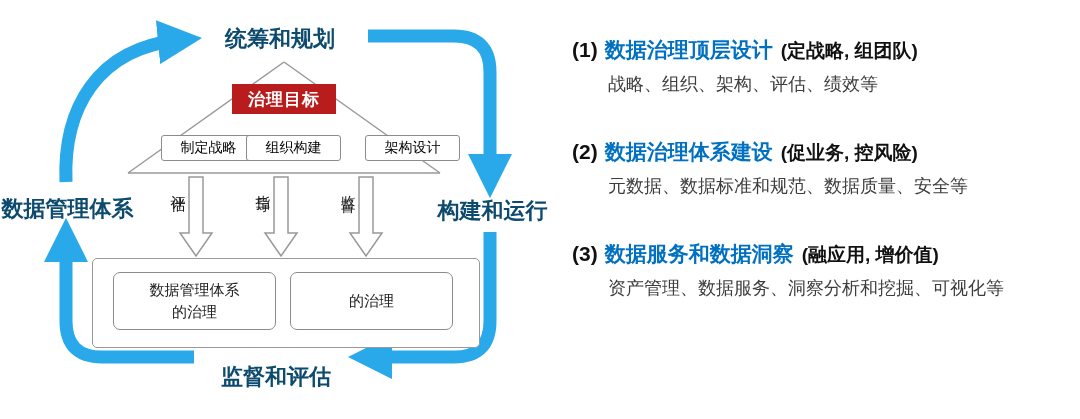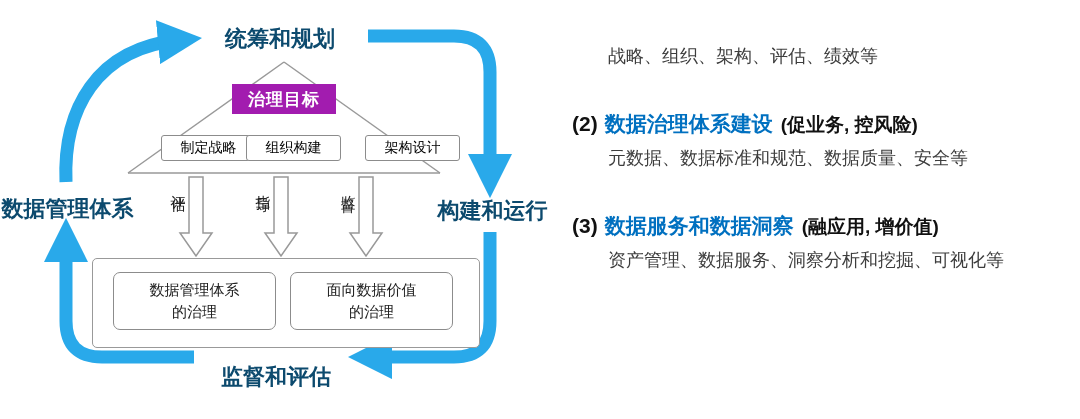--- a/index.html
+++ b/index.html
@@ -31,21 +31,21 @@
   }
   .cycle-top    { left: 180px; top: 24px;  width: 200px; }
   .cycle-right  { left: 420px; top: 196px; width: 145px; }
   .cycle-bottom { left: 196px; top: 362px; width: 160px; }
   .cycle-left   { left: 0px;   top: 194px; width: 135px; }
 
   .goal-box {
     position: absolute;
     left: 232px; top: 84px;
     width: 104px; height: 30px;
-    background: #a21caf;
+    background: #b91c1c;
     color: #ffffff;
     font-size: 17px;
     font-weight: bold;
     display: flex; align-items: center; justify-content: center;
     letter-spacing: 1px;
   }
   .small-box {
     position: absolute;
     top: 135px;
     width: 95px; height: 26px;
@@ -172,29 +172,31 @@
     <div class="v-label v-label-2">指导</div>
     <div class="v-label v-label-3">监督</div>
 
     <div class="outer-box"></div>
 
     <div class="inner-box inner-box-1">
       <div>数据管理体系</div>
       <div>的治理</div>
     </div>
     <div class="inner-box inner-box-2">
-      <div>面向数据价值</div>
       <div>的治理</div>
     </div>
 
   </div>
 
   <div class="legend">
 
     <div class="legend-item">
+      <div class="legend-head">
+        <span class="legend-num">(1)</span><span class="legend-title">数据治理顶层设计</span><span class="legend-suffix">(定战略, 组团队)</span>
+      </div>
       <div class="legend-desc">战略、组织、架构、评估、绩效等</div>
     </div>
 
     <div class="legend-item">
       <div class="legend-head">
         <span class="legend-num">(2)</span><span class="legend-title">数据治理体系建设</span><span class="legend-suffix">(促业务, 控风险)</span>
       </div>
       <div class="legend-desc">元数据、数据标准和规范、数据质量、安全等</div>
     </div>
 

